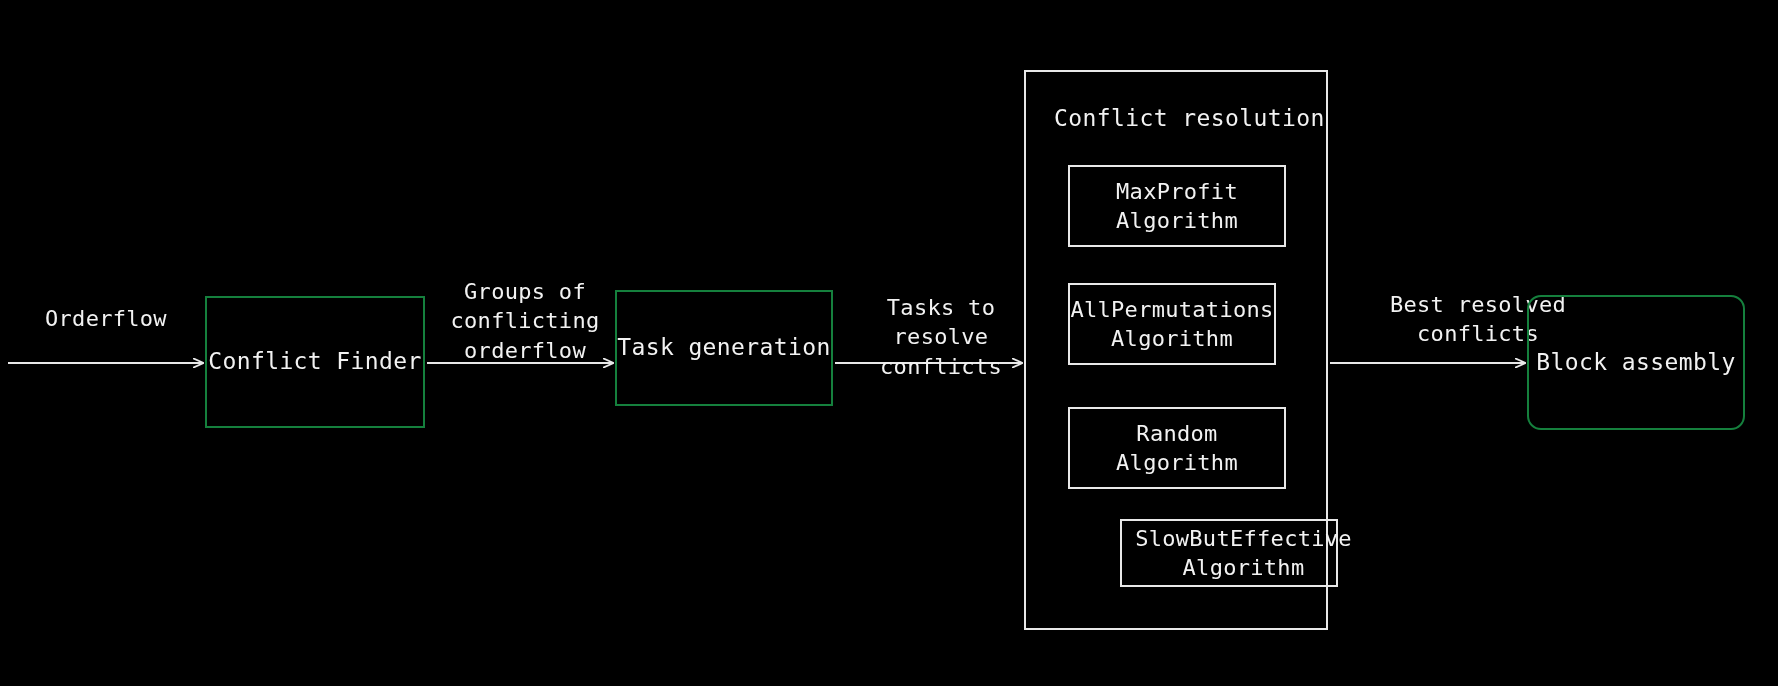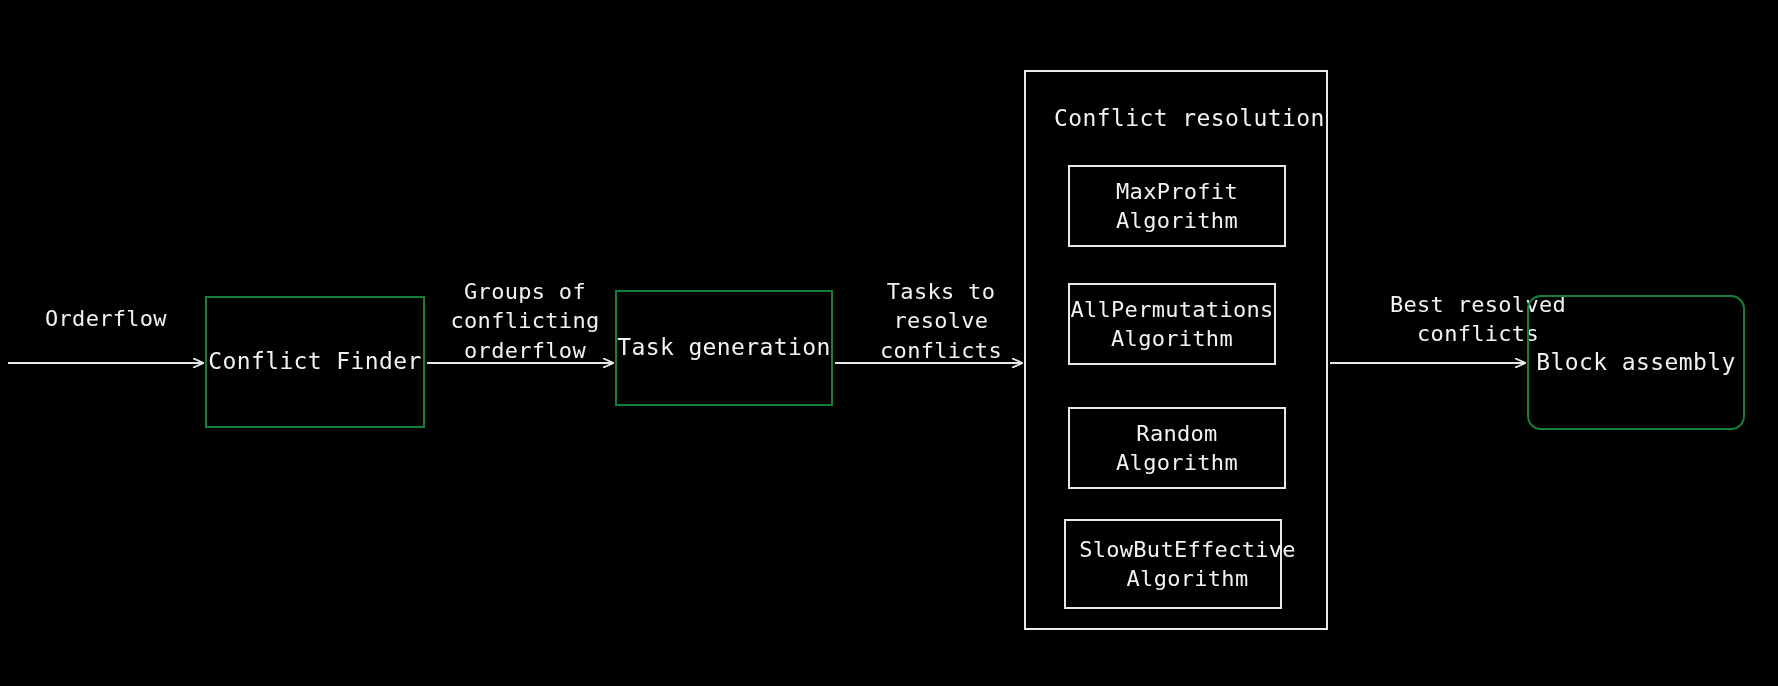--- a/index.html
+++ b/index.html
@@ -77,40 +77,40 @@
     display: flex;
     align-items: center;
     justify-content: center;
     text-align: center;
     line-height: 1.32;
     white-space: pre;
   }
   #algo-box-0 { left: 1068px; top: 165px; width: 218px; height: 82px; text-align: center; }
   #algo-box-1 { left: 1068px; top: 283px; width: 208px; height: 82px; }
   #algo-box-2 { left: 1068px; top: 401px; width: 218px; height: 82px; margin-top: 6px; }
-  #algo-box-3 { left: 1064px; top: 519px; width: 218px; height: 90px; padding-left: 29px; }
+  #algo-box-3 { left: 1120px; top: 519px; width: 218px; height: 68px; padding-left: 29px; }
 
   
   .edge-label {
     position: absolute;
     color: #f2f2f2;
     font-size: 22px;
     letter-spacing: 0.3px;
     text-align: center;
     line-height: 1.33;
     white-space: pre;
   }
   #edge-label-orderflow {
     left: 45px;  top: 304px;  width: 170px;  text-align: left;
   }
   #edge-label-groups {
     left: 437px; top: 277px;  width: 176px;
   }
   #edge-label-tasks {
-    left: 861px; top: 277px;  width: 160px;
+    left: 861px; top: 293px;  width: 160px;
   }
   #edge-label-best {
     left: 1385px; top: 290px; width: 186px; text-align: center;
   }
 
   
   #edges-layer {
     position: absolute;
     left: 0; top: 0;
     width: 1778px;

